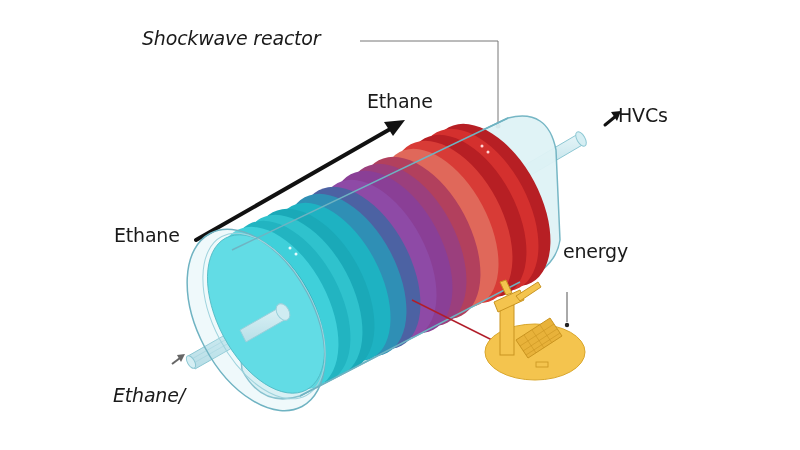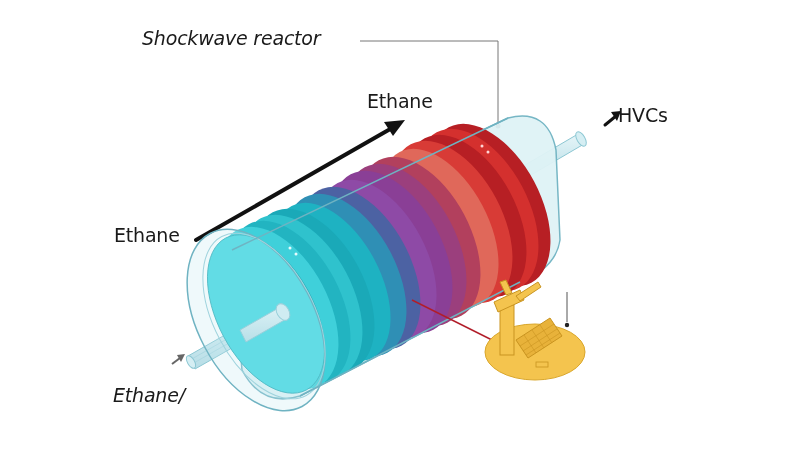--- a/index.html
+++ b/index.html
@@ -149,16 +149,17 @@
     <line x1="172" y1="364" x2="180" y2="358" stroke="#666" stroke-width="2"></line>
     <polygon points="185,354 177,355 181,362" fill="#666"></polygon>
   </g>
 </svg>
 
 <div class="lbl" id="lbl-shock">Shockwave reactor</div>
 <div class="lbl" id="lbl-warm">Ethane</div>
 <div class="lbl" id="lbl-hvcs">HVCs</div>
 <div class="lbl" id="lbl-cold">Ethane</div>
 <div class="lbl" id="lbl-lowc">
+  <span>energy</span>
 </div>
 <div class="lbl" id="lbl-eth">
   <span>Ethane/</span>
 </div>
 
 </body></html>

